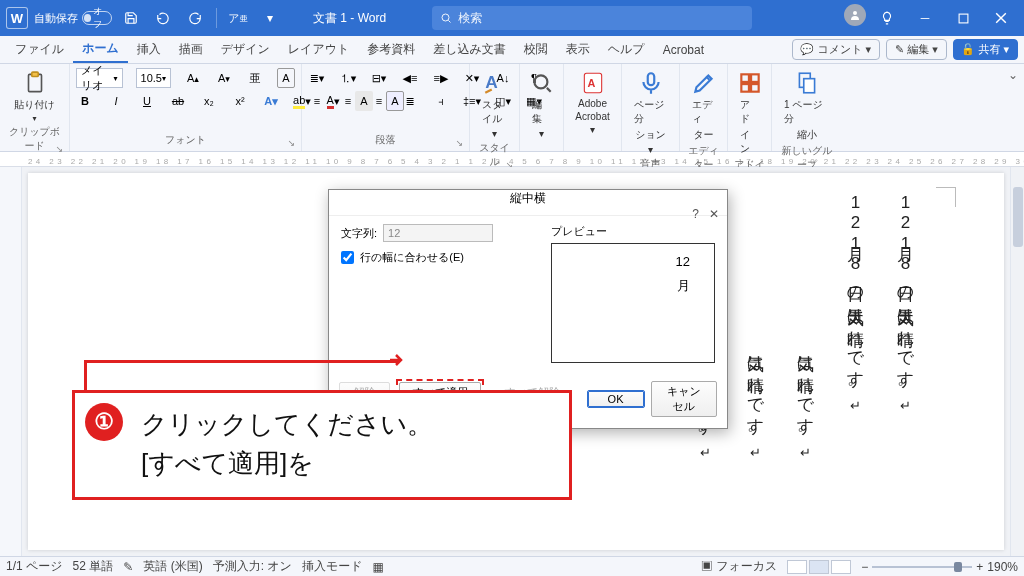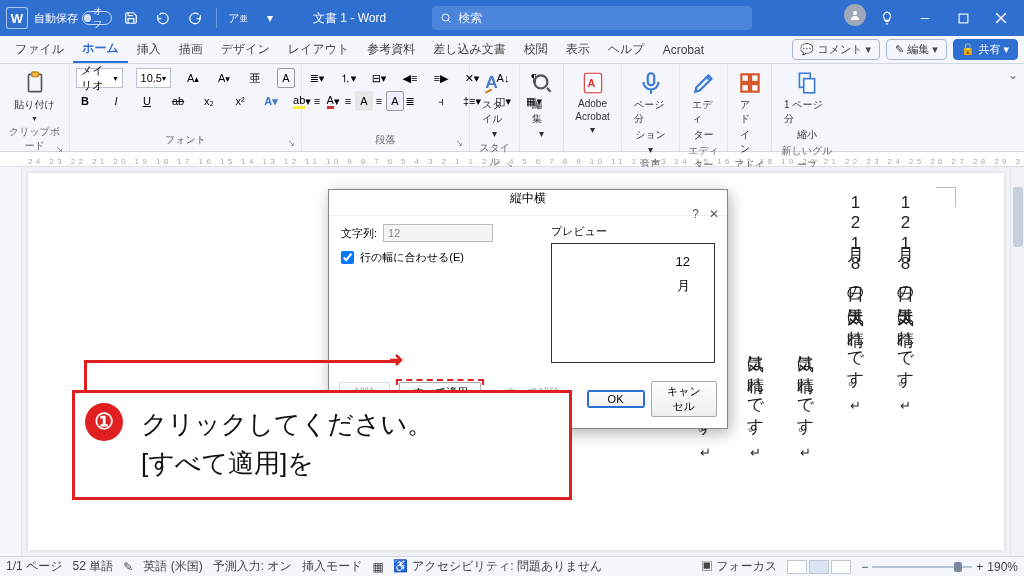--- a/index.html
+++ b/index.html
@@ -368,21 +368,20 @@
 </div>
 
 <div class="status-bar">
   <span>1/1 ページ</span>
   <span>52 単語</span>
   <span>✎</span>
   <span>英語 (米国)</span>
   <span>予測入力: オン</span>
   <span>挿入モード</span>
   <span>▦</span>
-  <span>♿ <span>アクセシビリティ: 問題ありません</span></span>
   <div class="spacer"></div>
   <span>▣ <span>フォーカス</span></span>
   <div class="viewbtns">
     <div class="vb"></div>
     <div class="vb active"></div>
     <div class="vb"></div>
   </div>
   <div class="zoom">
     <span>−</span>
     <div class="track">

